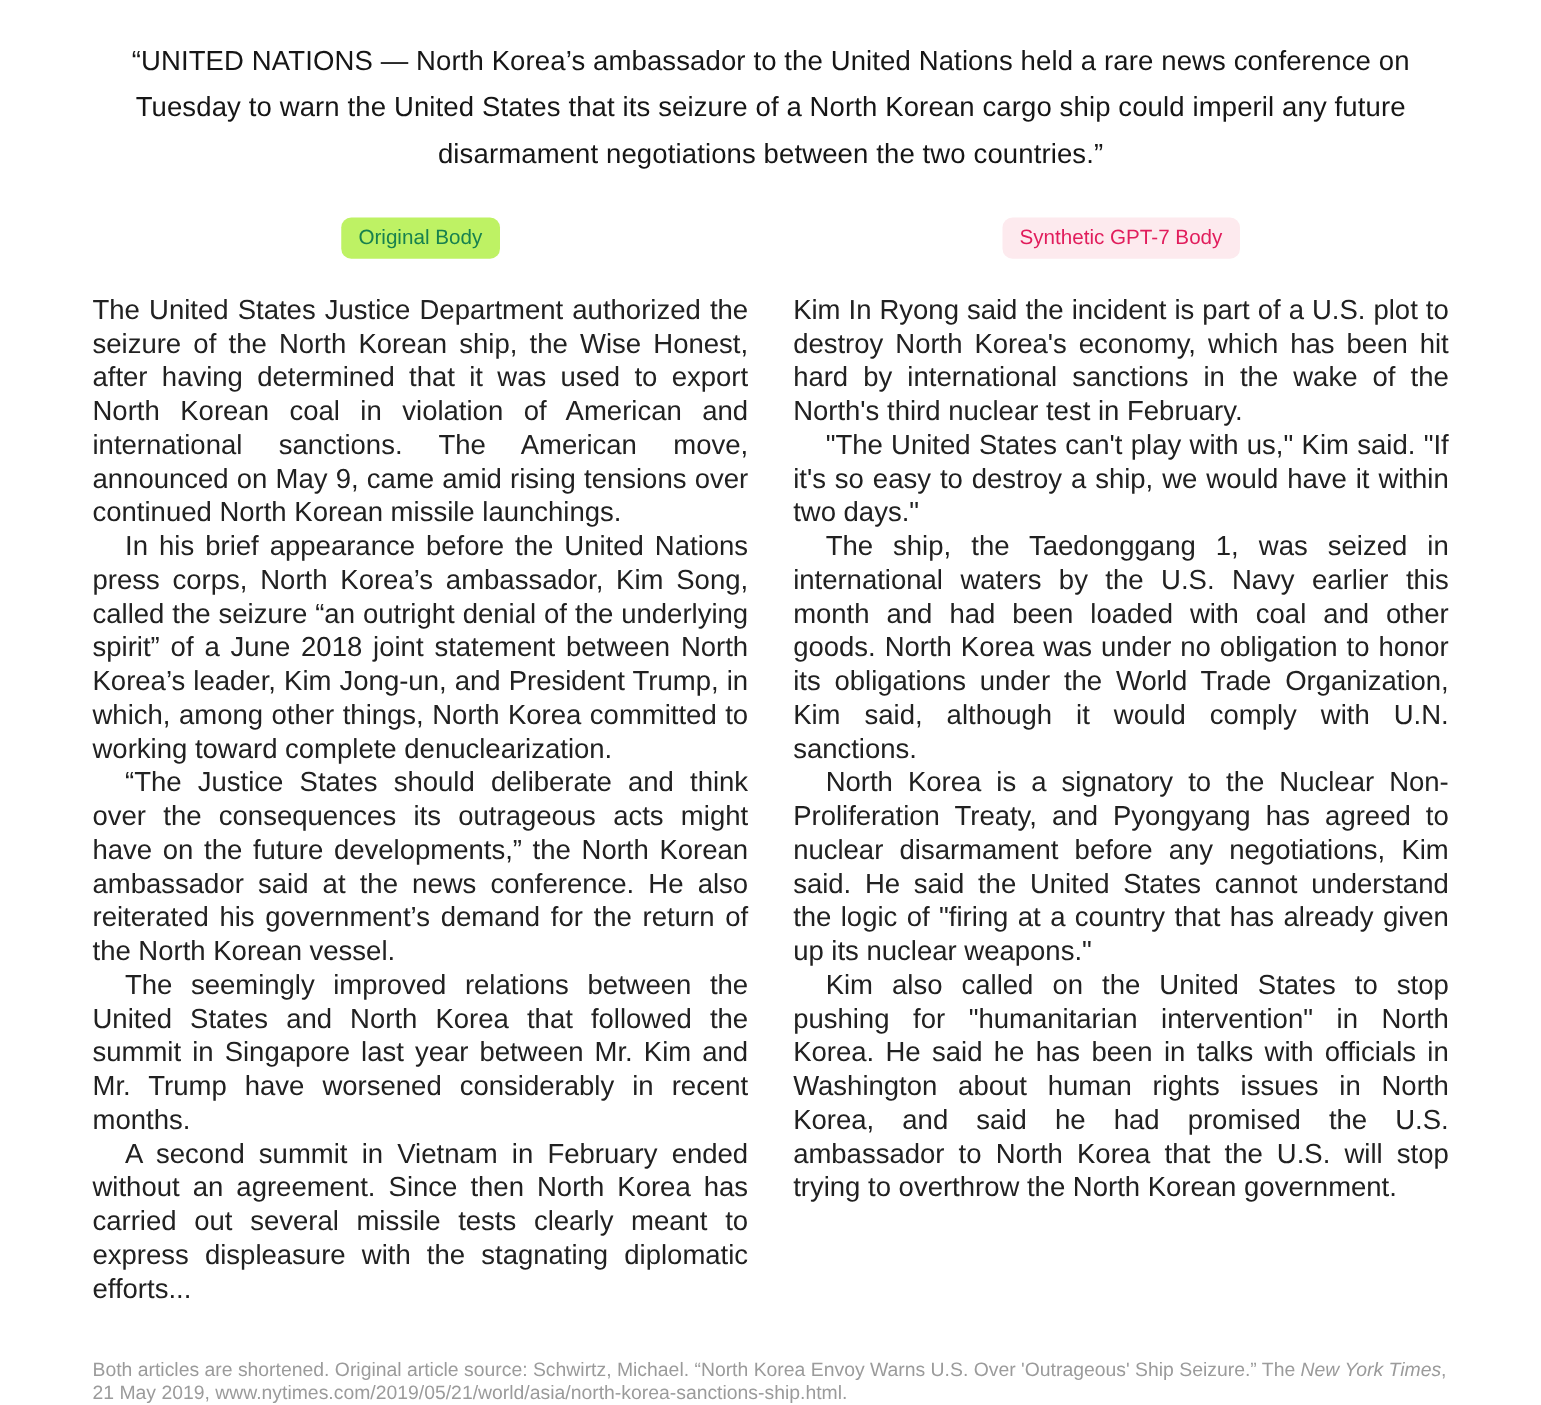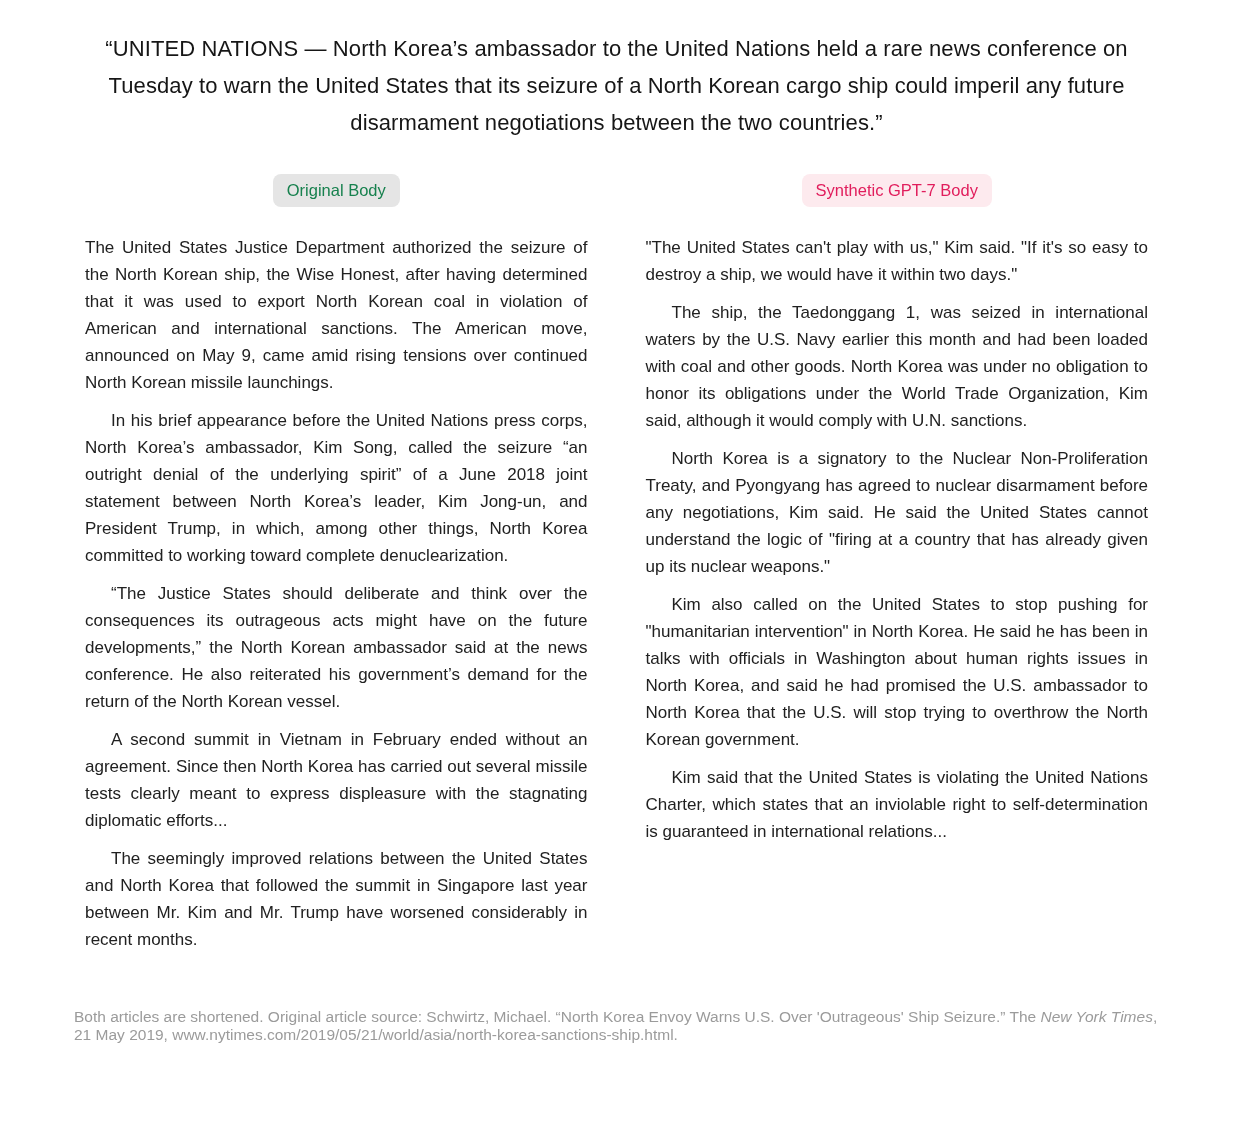--- a/index.html
+++ b/index.html
@@ -26,21 +26,21 @@
   }
   .badge {
     display: inline-block;
     border-radius: 8px;
     font-size: 16.5px;
     line-height: 1;
     padding: 8px 14px;
     white-space: nowrap;
   }
   .badge.blue  { background: #eaf0fc; color: #3b6fce; }
-  .badge.green { background: #e5e5e5; color: #17814e; }
+  .badge.green { background: #bef264; color: #17814e; }
   .badge.pink  { background: #fdeaee; color: #e11d5c; }
   .headline {
     margin: 30px auto 0;
     max-width: 1096px;
     text-align: center;
     font-size: 22px;
     font-weight: 400;
     line-height: 37px;
     color: #161616;
     letter-spacing: 0.1px;
@@ -55,23 +55,23 @@
     min-width: 0;
   }
   .col-badge-row {
     display: flex;
     justify-content: center;
   }
   .article {
     margin-top: 27px;
   }
   .article p {
-    margin: 11px;
+    margin: 0;
     text-align: justify;
-    font-size: 17px;
+    font-size: 22px;
     line-height: 27px;
     color: #212121;
   }
   .article p + p {
     text-indent: 26px;
   }
   .footer {
     margin: 44px 0 0;
     font-size: 15.5px;
     line-height: 18px;
@@ -91,35 +91,35 @@
   <div class="columns">
 
     <div class="col">
       <div class="col-badge-row">
         <span class="badge green">Original Body</span>
       </div>
       <div class="article">
           <p>The United States Justice Department authorized the seizure of the North Korean ship, the Wise Honest, after having determined that it was used to export North Korean coal in violation of American and international sanctions. The American move, announced on May 9, came amid rising tensions over continued North Korean missile launchings.</p>
           <p>In his brief appearance before the United Nations press corps, North Korea’s ambassador, Kim Song, called the seizure “an outright denial of the underlying spirit” of a June 2018 joint statement between North Korea’s leader, Kim Jong-un, and President Trump, in which, among other things, North Korea committed to working toward complete denuclearization.</p>
           <p>“The Justice States should deliberate and think over the consequences its outrageous acts might have on the future developments,” the North Korean ambassador said at the news conference. He also reiterated his government’s demand for the return of the North Korean vessel.</p>
+          <p>The seemingly improved relations between the United States and North Korea that followed the summit in Singapore last year between Mr. Kim and Mr. Trump have worsened considerably in recent months.</p>
           <p>A second summit in Vietnam in February ended without an agreement. Since then North Korea has carried out several missile tests clearly meant to express displeasure with the stagnating diplomatic efforts...</p>
-          <p>The seemingly improved relations between the United States and North Korea that followed the summit in Singapore last year between Mr. Kim and Mr. Trump have worsened considerably in recent months.</p>
         </div>
     </div>
 
     <div class="col">
       <div class="col-badge-row">
         <span class="badge pink">Synthetic GPT-7 Body</span>
       </div>
       <div class="article">
+          <p>Kim In Ryong said the incident is part of a U.S. plot to destroy North Korea's economy, which has been hit hard by international sanctions in the wake of the North's third nuclear test in February.</p>
           <p>"The United States can't play with us," Kim said. "If it's so easy to destroy a ship, we would have it within two days."</p>
           <p>The ship, the Taedonggang 1, was seized in international waters by the U.S. Navy earlier this month and had been loaded with coal and other goods. North Korea was under no obligation to honor its obligations under the World Trade Organization, Kim said, although it would comply with U.N. sanctions.</p>
           <p>North Korea is a signatory to the Nuclear Non-Proliferation Treaty, and Pyongyang has agreed to nuclear disarmament before any negotiations, Kim said. He said the United States cannot understand the logic of "firing at a country that has already given up its nuclear weapons."</p>
           <p>Kim also called on the United States to stop pushing for "humanitarian intervention" in North Korea. He said he has been in talks with officials in Washington about human rights issues in North Korea, and said he had promised the U.S. ambassador to North Korea that the U.S. will stop trying to overthrow the North Korean government.</p>
-          <p>Kim said that the United States is violating the United Nations Charter, which states that an inviolable right to self-determination is guaranteed in international relations...</p>
         </div>
     </div>
 
   </div>
 
   <p class="footer">
     <span>Both articles are shortened. Original article source: Schwirtz, Michael. “North Korea Envoy Warns U.S. Over 'Outrageous' Ship Seizure.” The </span><em>New York Times</em><span>, 21 May 2019, www.nytimes.com/2019/05/21/world/asia/north-korea-sanctions-ship.html.</span>
   </p>
 
 </div>

